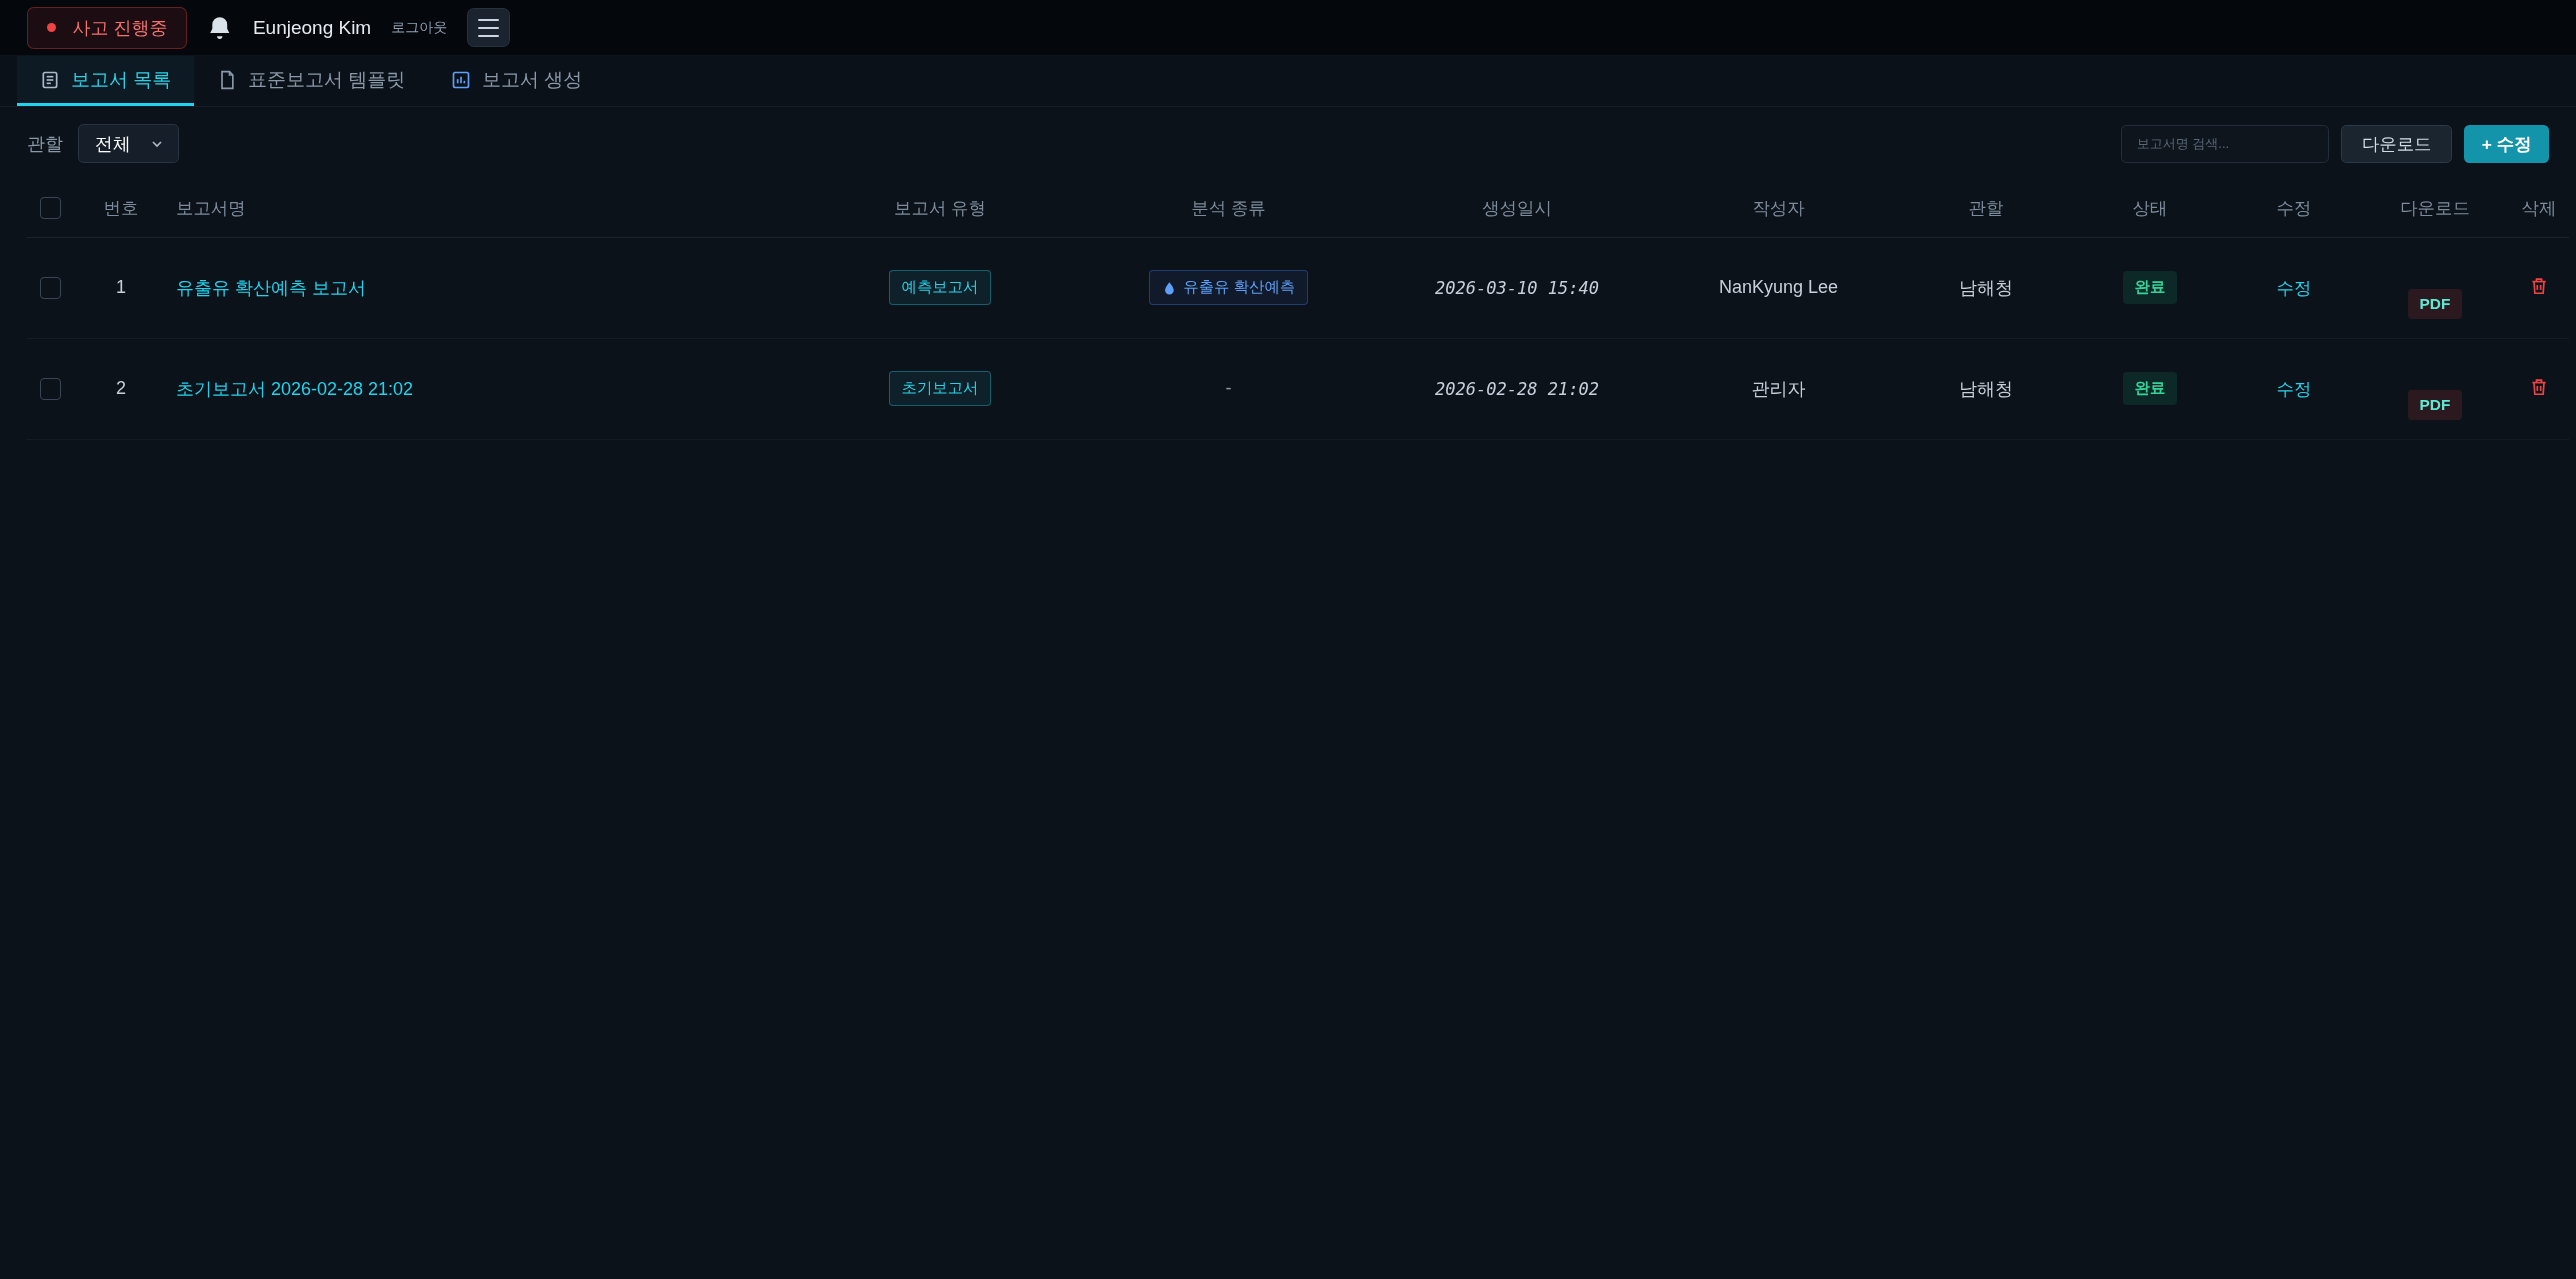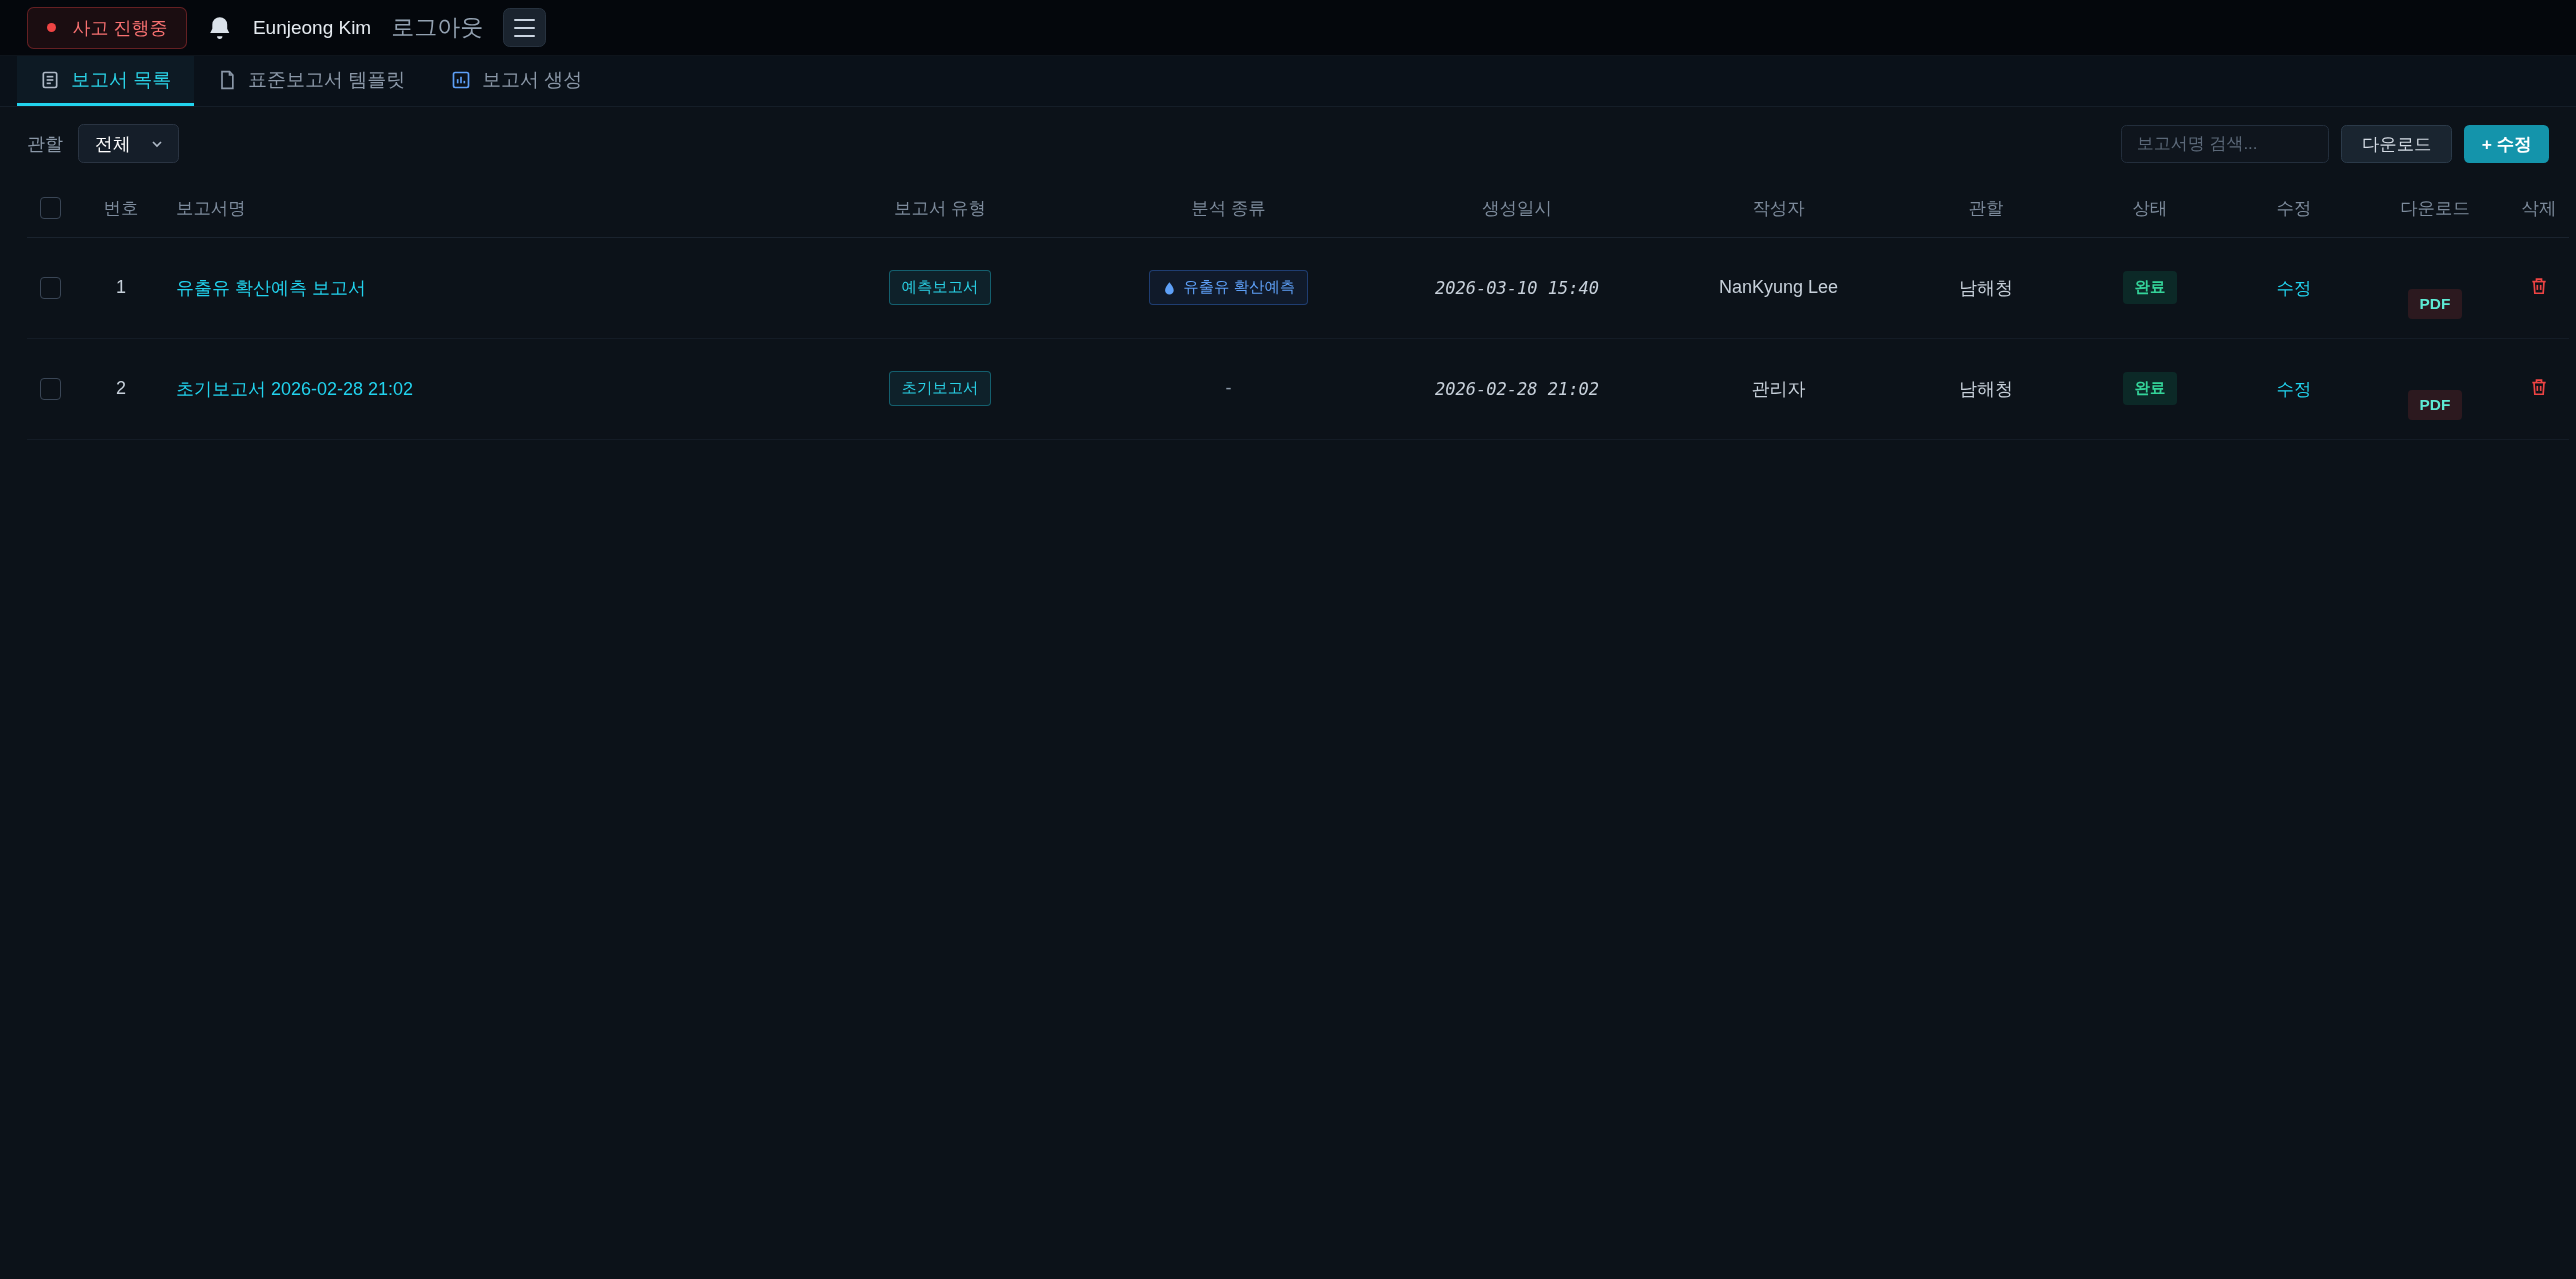--- a/index.html
+++ b/index.html
@@ -20,21 +20,21 @@
   .menu-item.highlight { color:#7d8af5; font-weight:bold; }
 
   .nav-right { display:flex; align-items:center; gap:20px; }
   .incident-badge { display:flex; align-items:center; gap:16px; background:rgba(239,68,68,0.10);
     border:0.7px solid rgba(239,68,68,0.35); border-radius:6.7px; padding:8px 19px;
     color:#f87171; font-size:18px; }
   .incident-dot { width:9.4px; height:9.4px; border-radius:50%; background:#ef4444; }
   .bell-btn { background:none; border:none; cursor:pointer; display:flex; align-items:center; }
   .bell-btn svg { width:25.5px; height:25.5px; }
   .user-name { font-size:19px; color:#e6ebf1; }
-  .logout { font-size:23px; color:#93a1b1; cursor:pointer; text-decoration:none; }
+  .logout { font-size:14px; color:#93a1b1; cursor:pointer; text-decoration:none; }
   .hamburger-btn { width:43px; height:39px; background:#1a232e; border:0.7px solid #27323f;
     border-radius:6.7px; display:flex; flex-direction:column; justify-content:center;
     align-items:center; gap:6px; cursor:pointer; }
   .hamburger-btn span { display:block; width:21.5px; height:2px; background:#cbd5e1; border-radius:1.3px; }
 
   
   .tabbar { height:51px; background:#0a1119; border-bottom:1.3px solid #151e28;
     display:flex; align-items:stretch; padding:0 17.4px; }
   .tab { display:flex; align-items:center; gap:10.7px; padding:0 23px; font-size:19px;
     color:#8b98a8; cursor:pointer; border-bottom:3.4px solid transparent; }
@@ -47,21 +47,21 @@
   .filter-left { display:flex; align-items:center; gap:14.8px; }
   .filter-label { font-size:18px; color:#8b98a8; }
   .select-wrap { position:relative;border-radius:18px; }
   .jurisdiction-select { appearance:none; -webkit-appearance:none; background:#151e29;
     border:1.3px solid #2a3442; border-radius:5.4px; color:#ffffff; font-size:18px;
     height:39px; padding:0 47px 0 16px; font-family:inherit; cursor:pointer; }
   .select-chevron { position:absolute; right:13.4px; top:50%; transform:translateY(-50%);
     pointer-events:none; width:16px; height:16px; }
   .filter-right { display:flex; align-items:center; gap:12px; }
   .search-input { width:208px; height:38px; background:#0f151d; border:1.3px solid #232e3c;
-    border-radius:5.4px; color:#c2410c; font-size:17px; padding:0 14.8px; font-family:inherit; }
+    border-radius:5.4px; color:#c2410c; font-size:13px; padding:0 14.8px; font-family:inherit; }
   .search-input::placeholder { color:#5b6878; }
   .btn { height:38px; border-radius:5.4px; font-size:17.4px; cursor:pointer; font-family:inherit; }
   .btn-download { background:#1a2530; border:0.7px solid #2b3a49; color:#d4dbe4; padding:0 20px; }
   .btn-create { background:#1494ab; border:none; color:#ffffff; padding:0 17.4px; font-weight:bold; }
 
   
   table { width:calc(100% - 54px); margin:0 27px; border-collapse:collapse; table-layout:fixed; }
   th { font-size:17.4px; font-weight:normal; color:#7d8b9c; text-align:center;
     padding:17.4px 8px; border-bottom:0.7px solid #1a232e; }
   th.col-name { text-align:left; }

